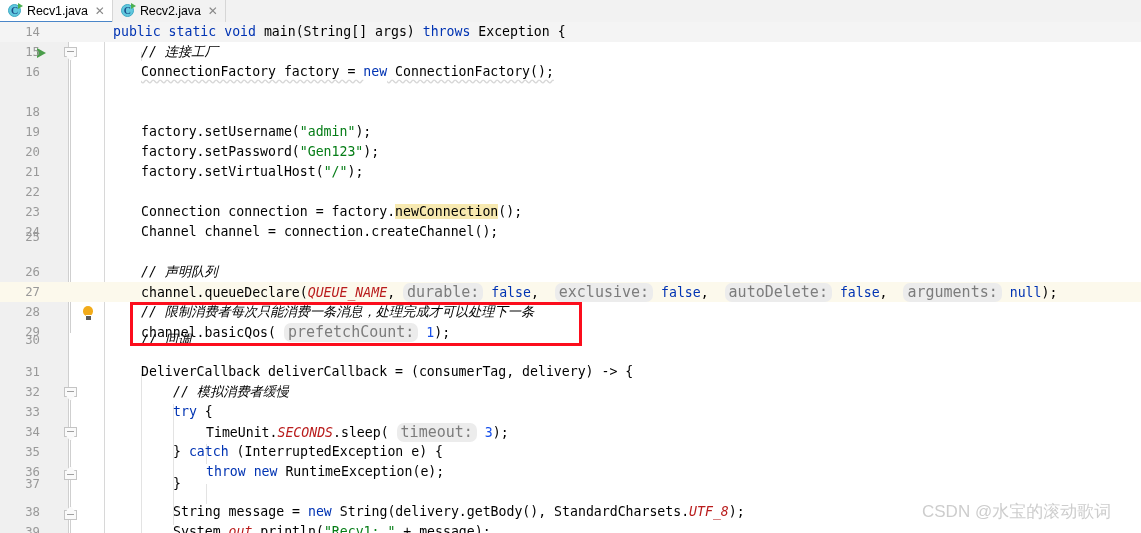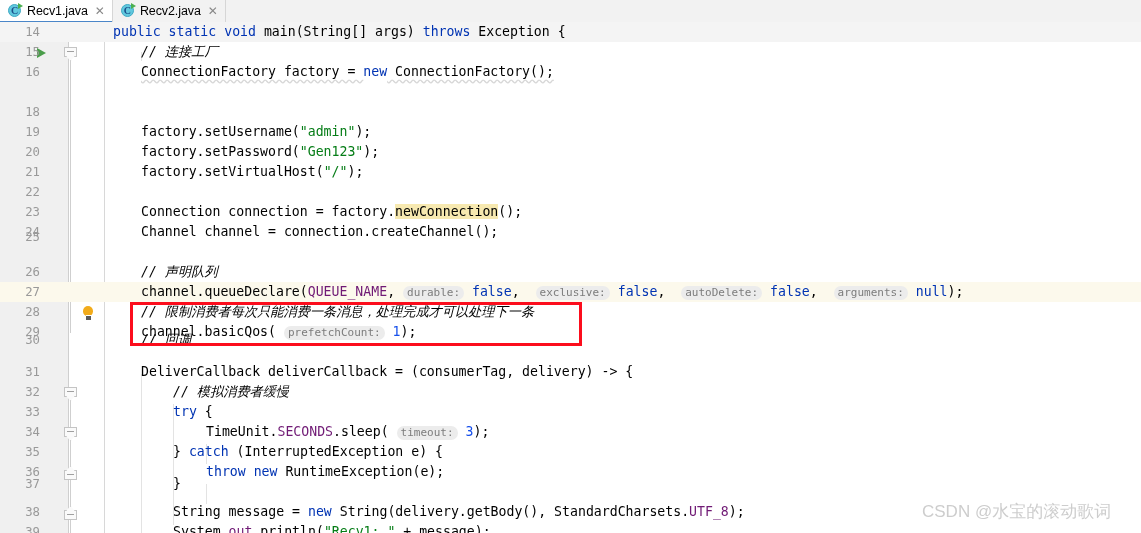--- a/index.html
+++ b/index.html
@@ -101,26 +101,26 @@
     line-height: 20px;
   }
   .line.caret { background: #f4f4f4; }
   .line.warn  { background: #fcf9ec; }
 
   
   .kw    { color: #0033b3; }
   .str   { color: #067d17; }
   .num   { color: #1750eb; }
   .cmt   { color: #8c8c8c; font-style: italic; }
-  .stat  { color: #701a75; }
+  .stat  { color: #b91c1c; font-style: italic; }
   .hl    { background: #f7e9b0; }
   .hint  {
     background: #ececec; color: #7c7c7c;
     border-radius: 7px; padding: 0 4px 1px 4px;
-    font-size: 11px;
+    font-size: 15px;
     text-align: right;
   }
   .typo  { text-decoration: underline; text-decoration-style: wavy;
            text-decoration-color: #d7d7d7; text-underline-offset: 3px; text-align: right; }
 
   
   .runarrow-gutter {
     position: absolute; left: 37px; width: 0; height: 0;
     border-left: 9px solid #4a9d4a;
     border-top: 5.5px solid transparent;

